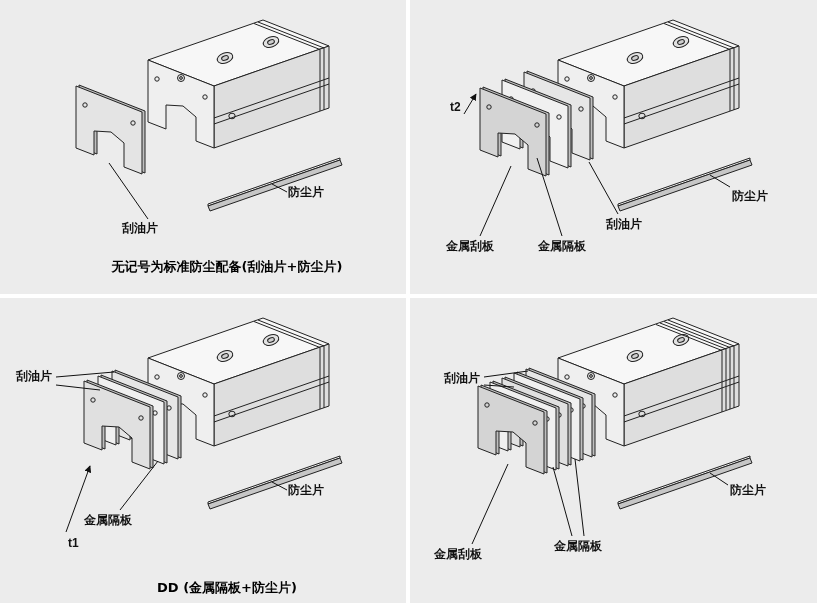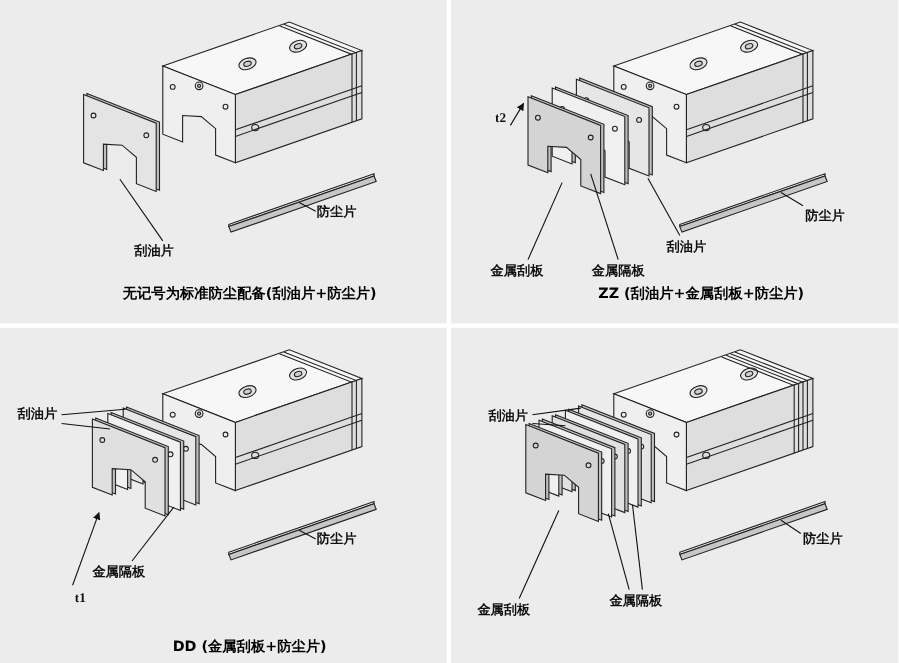--- a/index.html
+++ b/index.html
@@ -10,21 +10,21 @@
     grid-template-columns:406px 407px;
     grid-template-rows:294px 305px;
     gap:4px;
     background:#ffffff;
   }
   .quadrant { position:relative; background:#ececec; overflow:hidden; }
   .diagram { position:absolute; left:0; top:0; width:100%; height:100%; }
   .lbl {
     position:absolute; white-space:nowrap;
     font-weight:bold; font-size:12px; color:#111;
-    font-family:Liberation Serif, serif;
+    font-family:Liberation Sans, sans-serif;
     text-align:right;
   }
   .dim { font-weight:bold; font-size:12px; color:#111; }
   .caption {
     position:absolute; left:0; right:0; text-align:center;
     font-weight:bold; font-size:13px; color:#000;
     font-family:"DejaVu Sans", sans-serif;
     padding-left:48px;
   }
   .leader { stroke:#111; stroke-width:1; fill:none; }
@@ -97,41 +97,40 @@
       <line class="leader" x1="101" y1="166" x2="70" y2="236"></line>
       <line class="leader" x1="127" y1="158" x2="152" y2="236"></line>
       <line class="leader" x1="179" y1="162" x2="208" y2="214"></line>
       <line class="leader" x1="300" y1="175" x2="320" y2="187"></line>
     </svg>
     <span class="lbl dim" style="left:40px;top:100px">t2</span>
     <span class="lbl" style="left:36px;top:238px">金属刮板</span>
     <span class="lbl" style="left:128px;top:238px">金属隔板</span>
     <span class="lbl" style="left:196px;top:216px">刮油片</span>
     <span class="lbl" style="left:322px;top:188px">防尘片</span>
-    <div class="caption" style="top:258px">ZZ (刮油片+金属刮板+防尘片)</div>
   </section>
 
   <section class="quadrant">
     <svg class="diagram" viewBox="0 0 406 305">
       <use href="#dust-strip"></use>
       <use href="#lm-block"></use>
       <use href="#seal-plate" transform="translate(-36,13)" fill="#e6e6e6"></use>
       <use href="#seal-plate" transform="translate(-50,18)" fill="#f0f0f0"></use>
       <use href="#seal-plate" transform="translate(-64,23)" fill="#e0e0e0"></use>
       <line class="leader" x1="56" y1="79" x2="114" y2="74"></line>
       <line class="leader" x1="56" y1="87" x2="100" y2="92"></line>
       <line class="leader" x1="158" y1="163" x2="120" y2="212"></line>
       <line class="leader" x1="66" y1="234" x2="90" y2="168" marker-end="url(#arrow)"></line>
       <line class="leader" x1="272" y1="184" x2="287" y2="192"></line>
     </svg>
     <span class="lbl" style="left:16px;top:70px">刮油片</span>
     <span class="lbl" style="left:84px;top:214px">金属隔板</span>
     <span class="lbl dim" style="left:68px;top:238px">t1</span>
     <span class="lbl" style="left:288px;top:184px">防尘片</span>
-    <div class="caption" style="top:281px">DD (金属刮板+防尘片)</div>
+    <div class="caption" style="top:281px">DD (金属隔板+防尘片)</div>
   </section>
 
   <section class="quadrant">
     <svg class="diagram" viewBox="0 0 407 305">
       <use href="#dust-strip"></use>
       <use href="#lm-block"></use>
       <path d="M250,25 L316,51 L316,112" fill="none" stroke="#222"></path>
       <path d="M246,26.5 L312,52.5 L312,114" fill="none" stroke="#222"></path>
       <use href="#seal-plate" transform="translate(-32,11)" fill="#e6e6e6"></use>
       <use href="#seal-plate" transform="translate(-44,15)" fill="#f0f0f0"></use>

